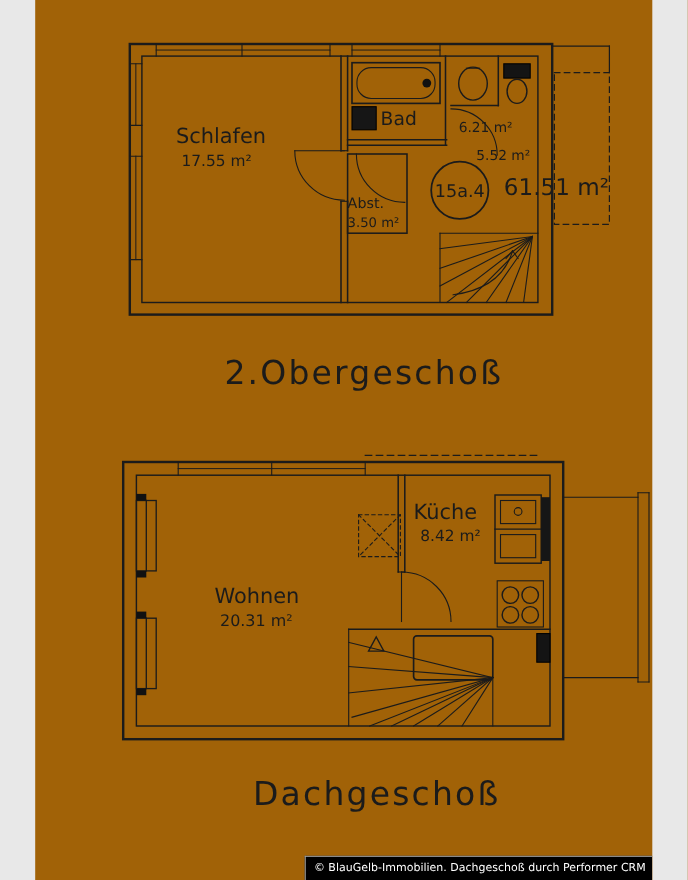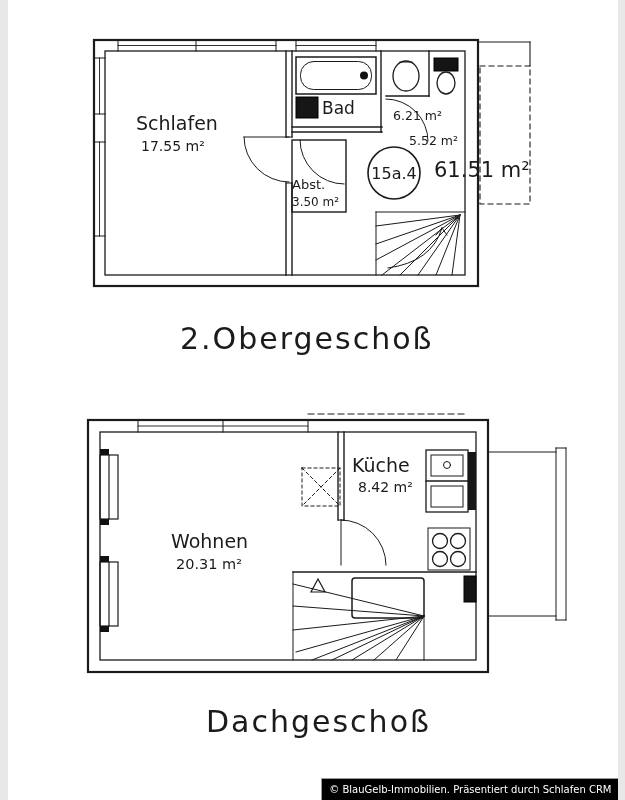--- a/index.html
+++ b/index.html
@@ -1,19 +1,19 @@
 <!DOCTYPE html>
 <html><head>
 <meta charset="utf-8">
 <style>
   html,body{margin:0;padding:0;background:#e8e8e8;}
   .page{
     position:relative;
-    width:610px;height:800px;
-    background:#ffffff;
+    width:561px;height:800px;
+    background:#a16207;
     font-family:"DejaVu Sans",sans-serif;
     overflow:hidden;
     margin:0 auto;
   }
   .plan-svg{position:absolute;left:0;top:0;}
   .plan-svg text{fill:#1b1b1b;font-family:"DejaVu Sans",sans-serif;}
   .footer-bar{
     position:absolute;
     right:0;bottom:0;
     background:#000000;
@@ -239,16 +239,16 @@
   <g>
     <text x="163" y="548" font-size="19">Wohnen</text>
     <text x="168" y="569" font-size="14.5">20.31 m²</text>
     <text x="344" y="472" font-size="19">Küche</text>
     <text x="350" y="492" font-size="14">8.42 m²</text>
     <text x="198" y="732" font-size="30" letter-spacing="2">Dachgeschoß</text>
   </g>
 </svg>
 
   <div class="footer-bar">
-    <span>© BlauGelb-Immobilien. Präsentiert durch Schlafen CRM</span>
+    <span>© BlauGelb-Immobilien. Dachgeschoß durch Performer CRM</span>
   </div>
 
 </div>
 
 </body></html>

